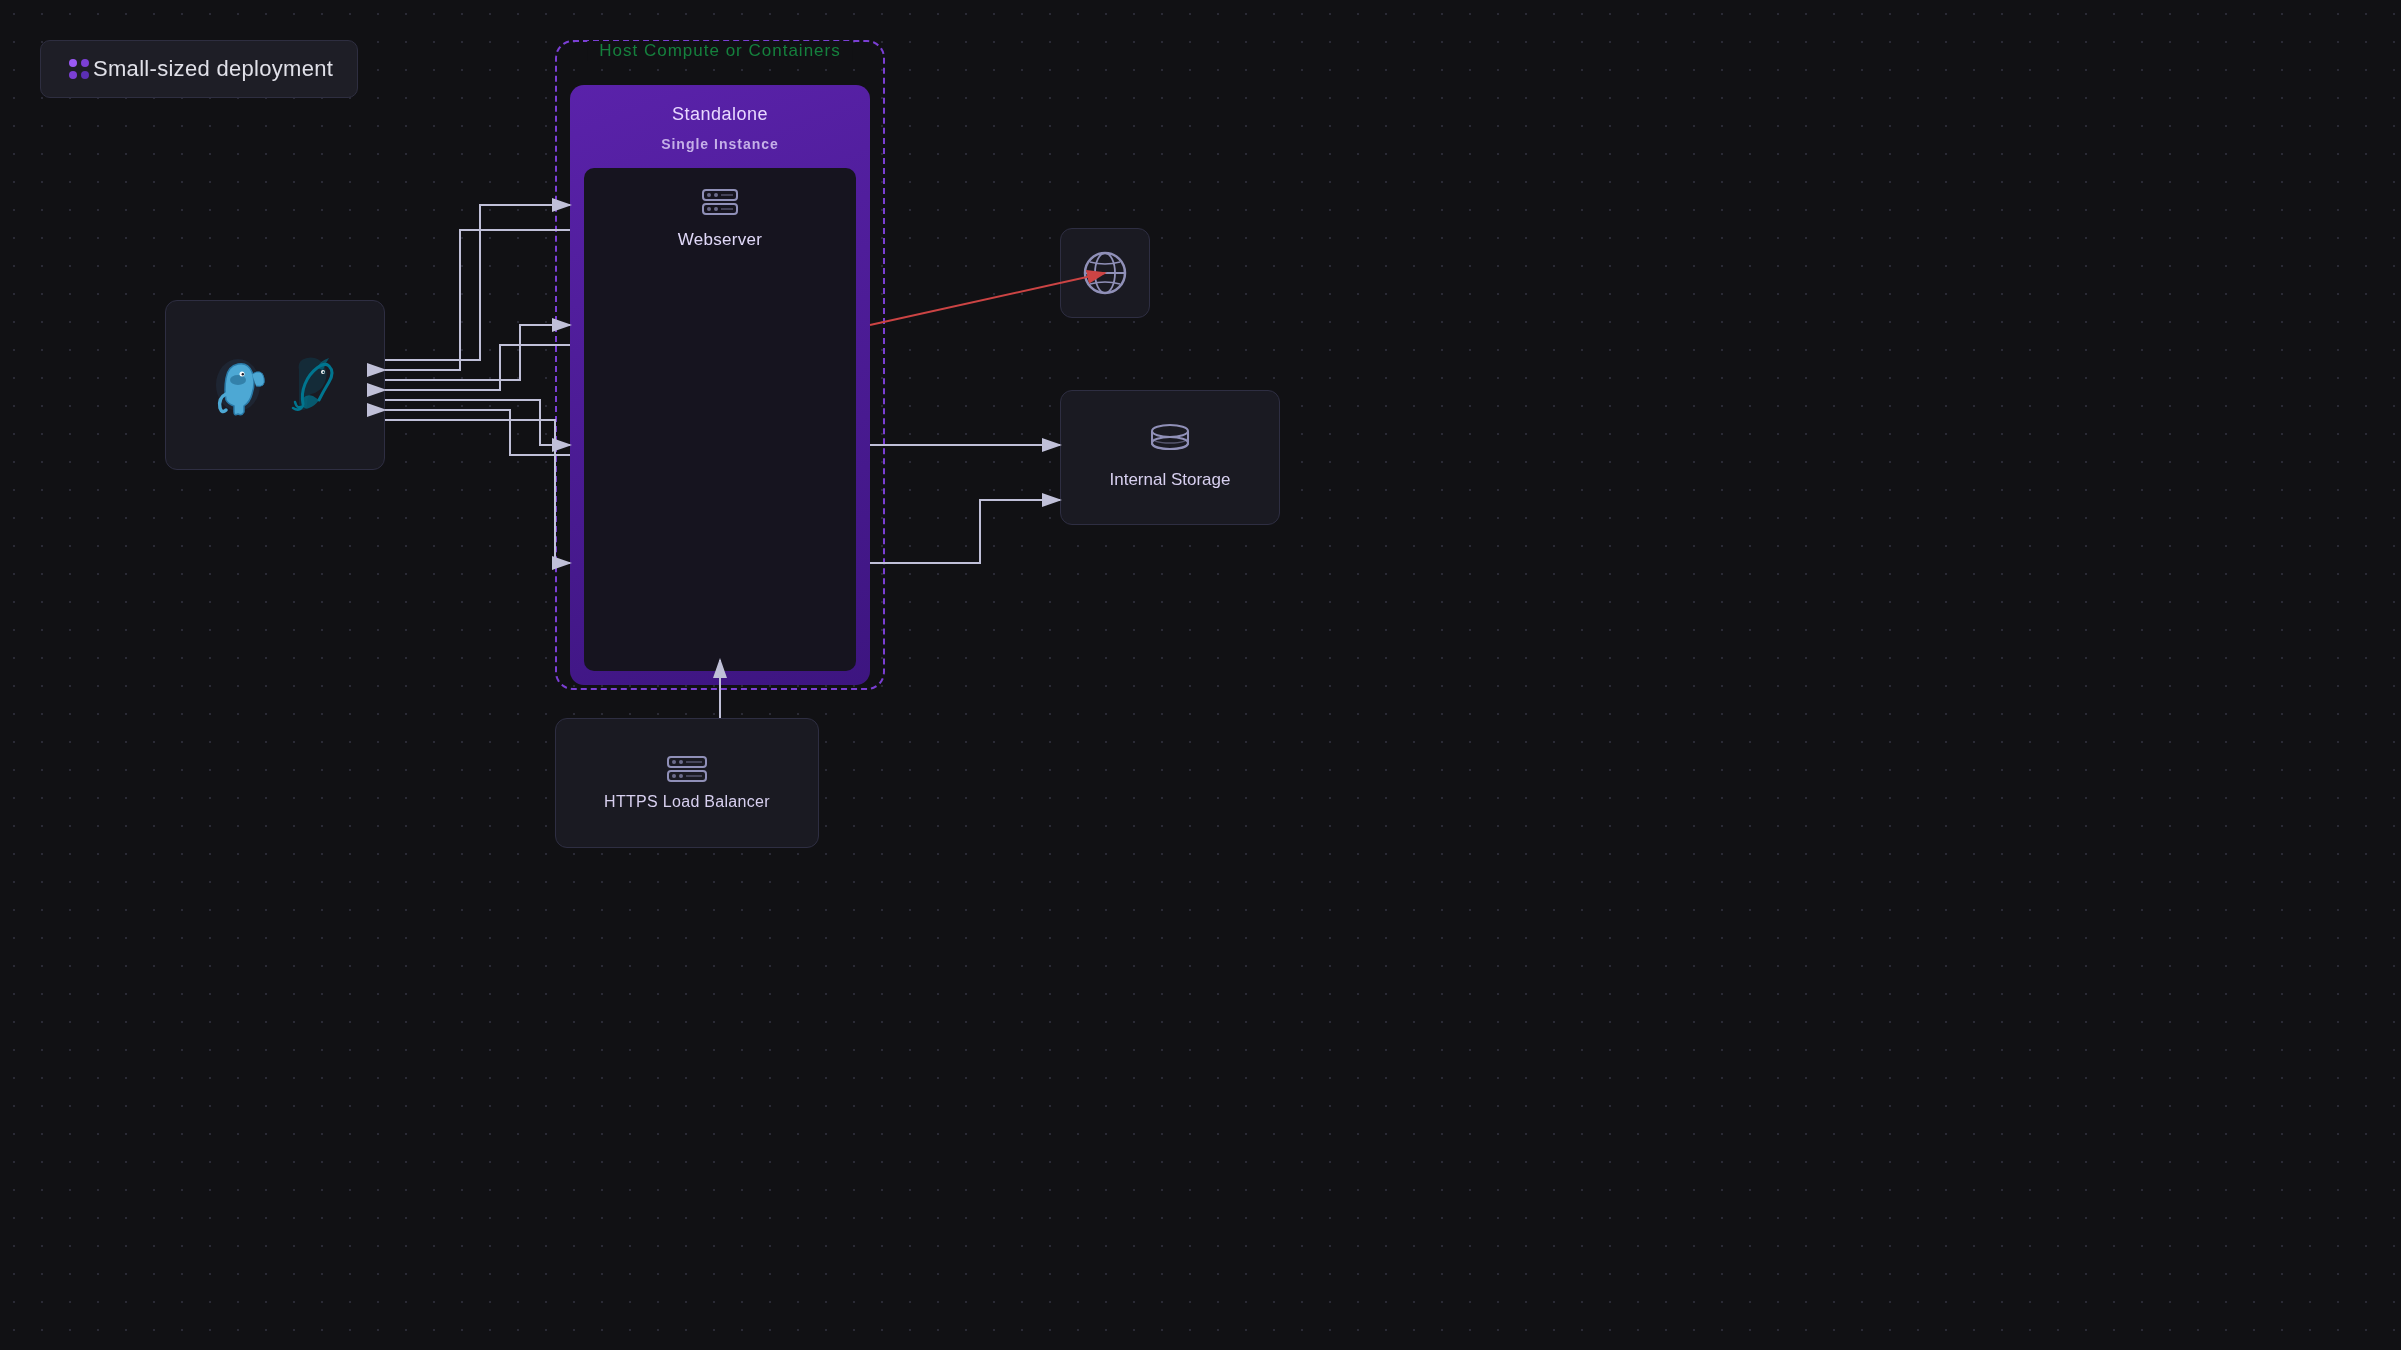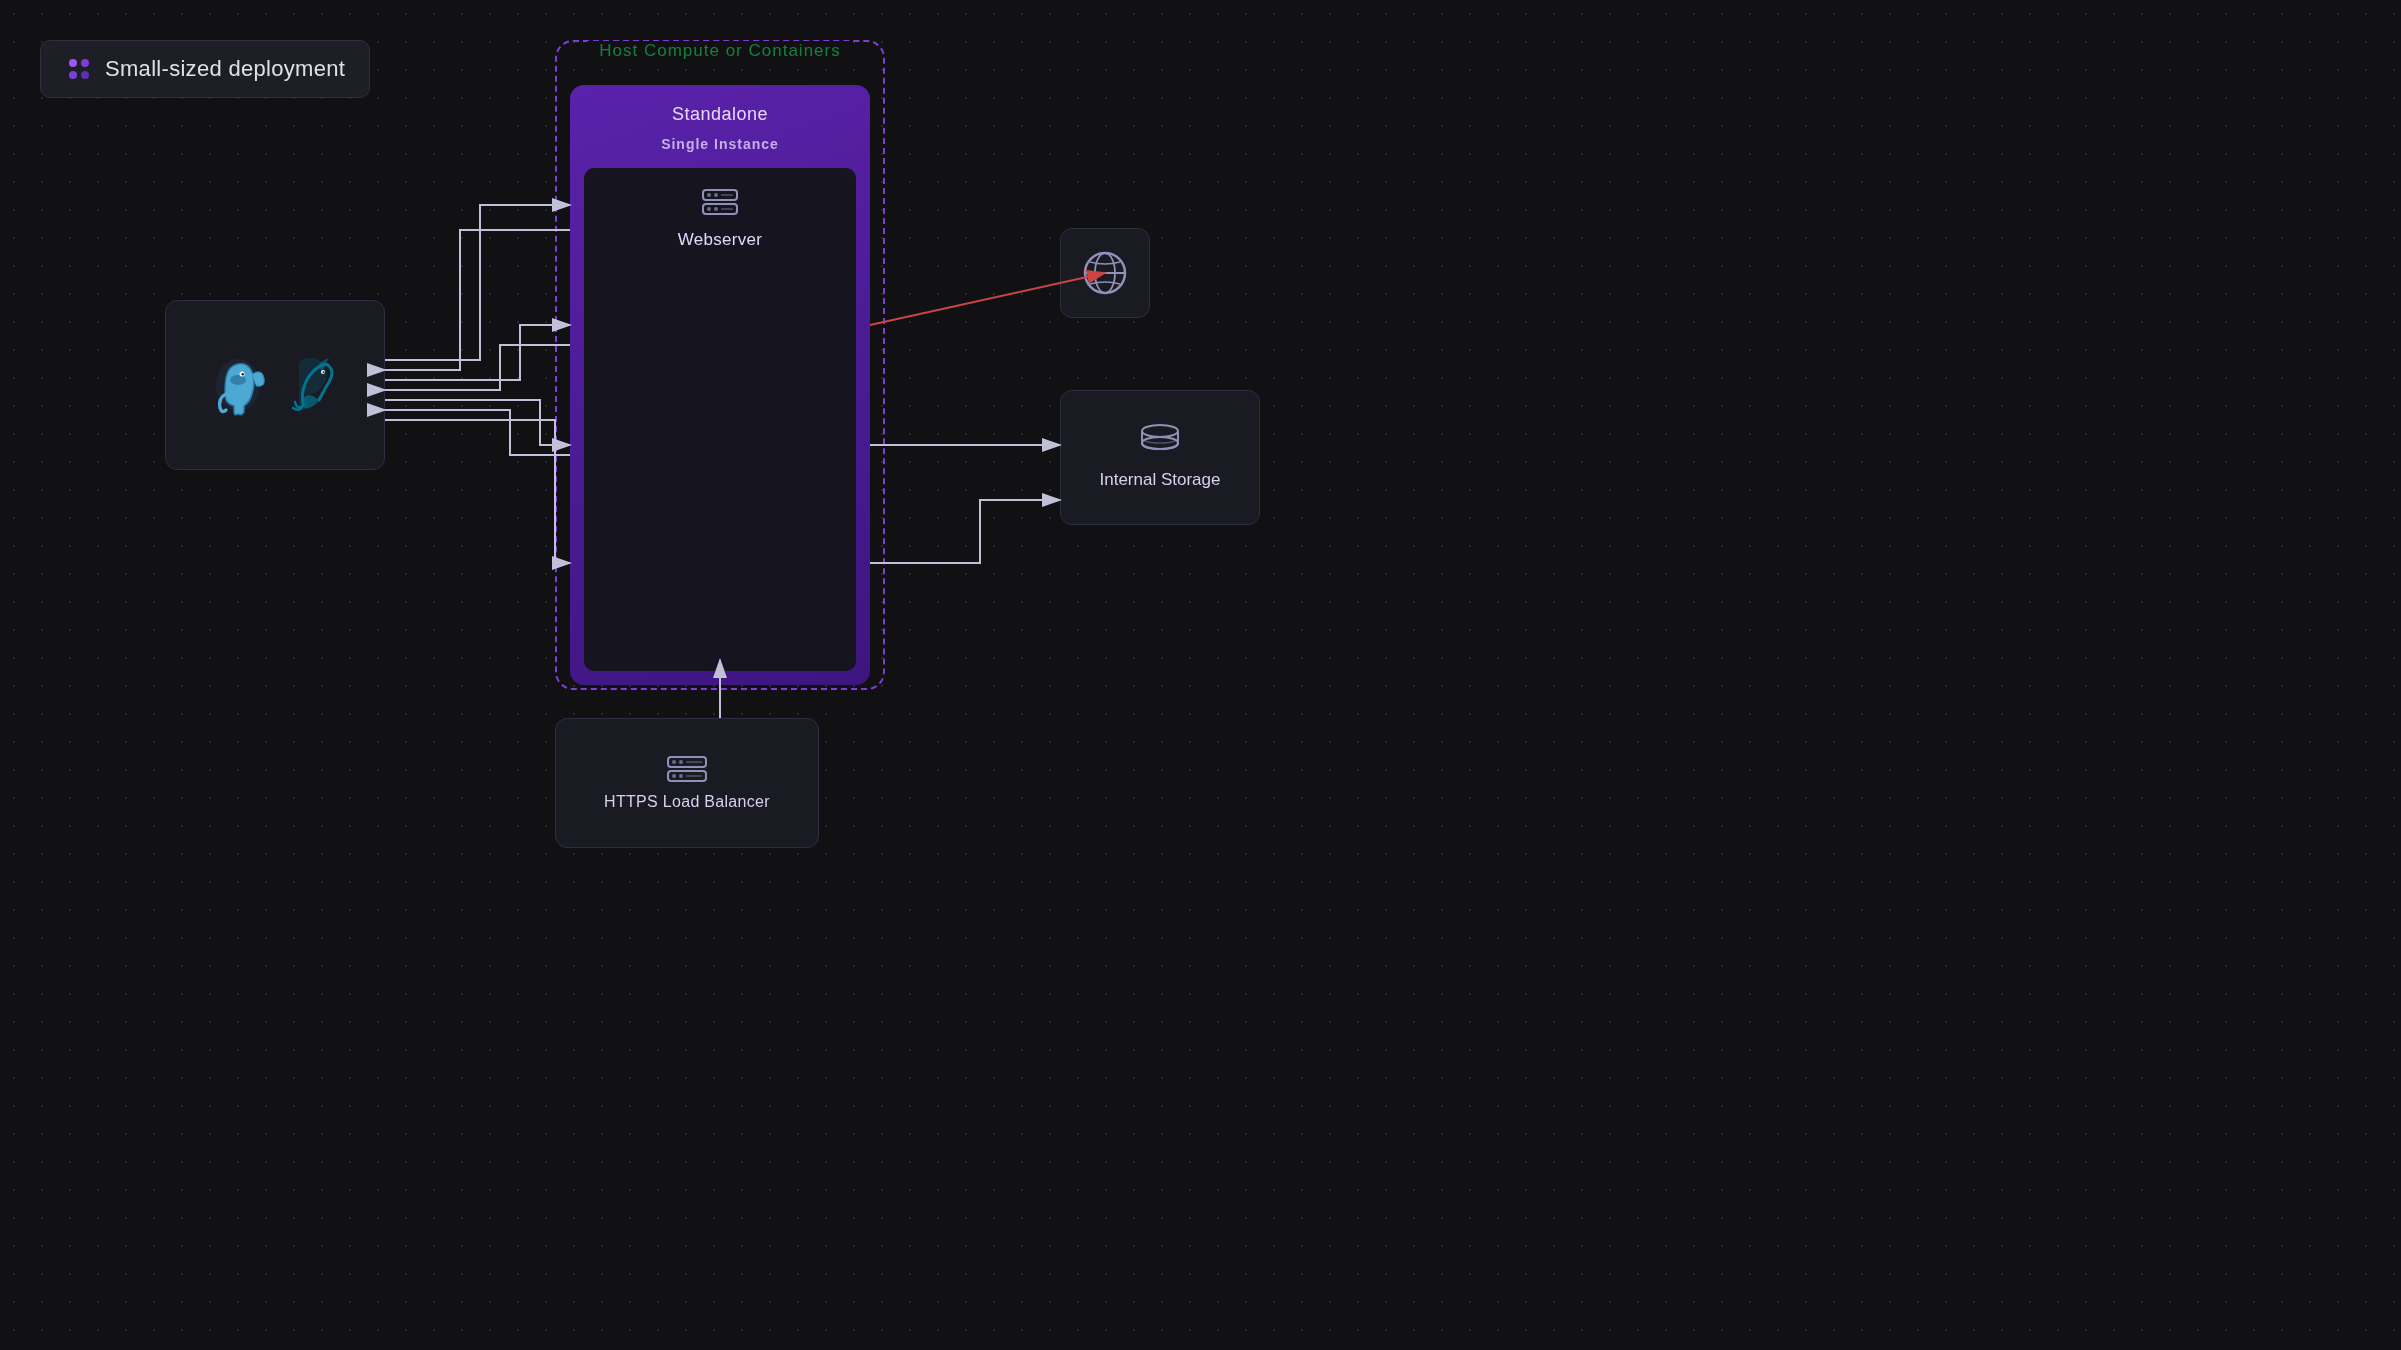--- a/index.html
+++ b/index.html
@@ -18,21 +18,21 @@
     .badge {
       position: absolute;
       top: 40px;
       left: 40px;
       background: #1e1e26;
       border: 1px solid #2e2e40;
       border-radius: 10px;
       padding: 14px 24px;
       display: flex;
       align-items: center;
-      gap: 12px;
+      gap: 0;
     }
     .badge-icon {
       width: 28px;
       height: 28px;
     }
     .badge-text {
       color: #e0e0e8;
       font-size: 22px;
       font-weight: 500;
       letter-spacing: 0.3px;
@@ -129,21 +129,21 @@
       font-size: 17px;
       font-weight: 500;
       letter-spacing: 0.3px;
     }
 
     
     .storage-box {
       position: absolute;
       left: 1060px;
       top: 390px;
-      width: 200px;
+      width: 220px;
       height: 135px;
       background: #1a1a22;
       border: 1.5px solid #2e2e42;
       border-radius: 12px;
       display: flex;
       flex-direction: column;
       align-items: center;
       justify-content: center;
       gap: 10px;
     }

